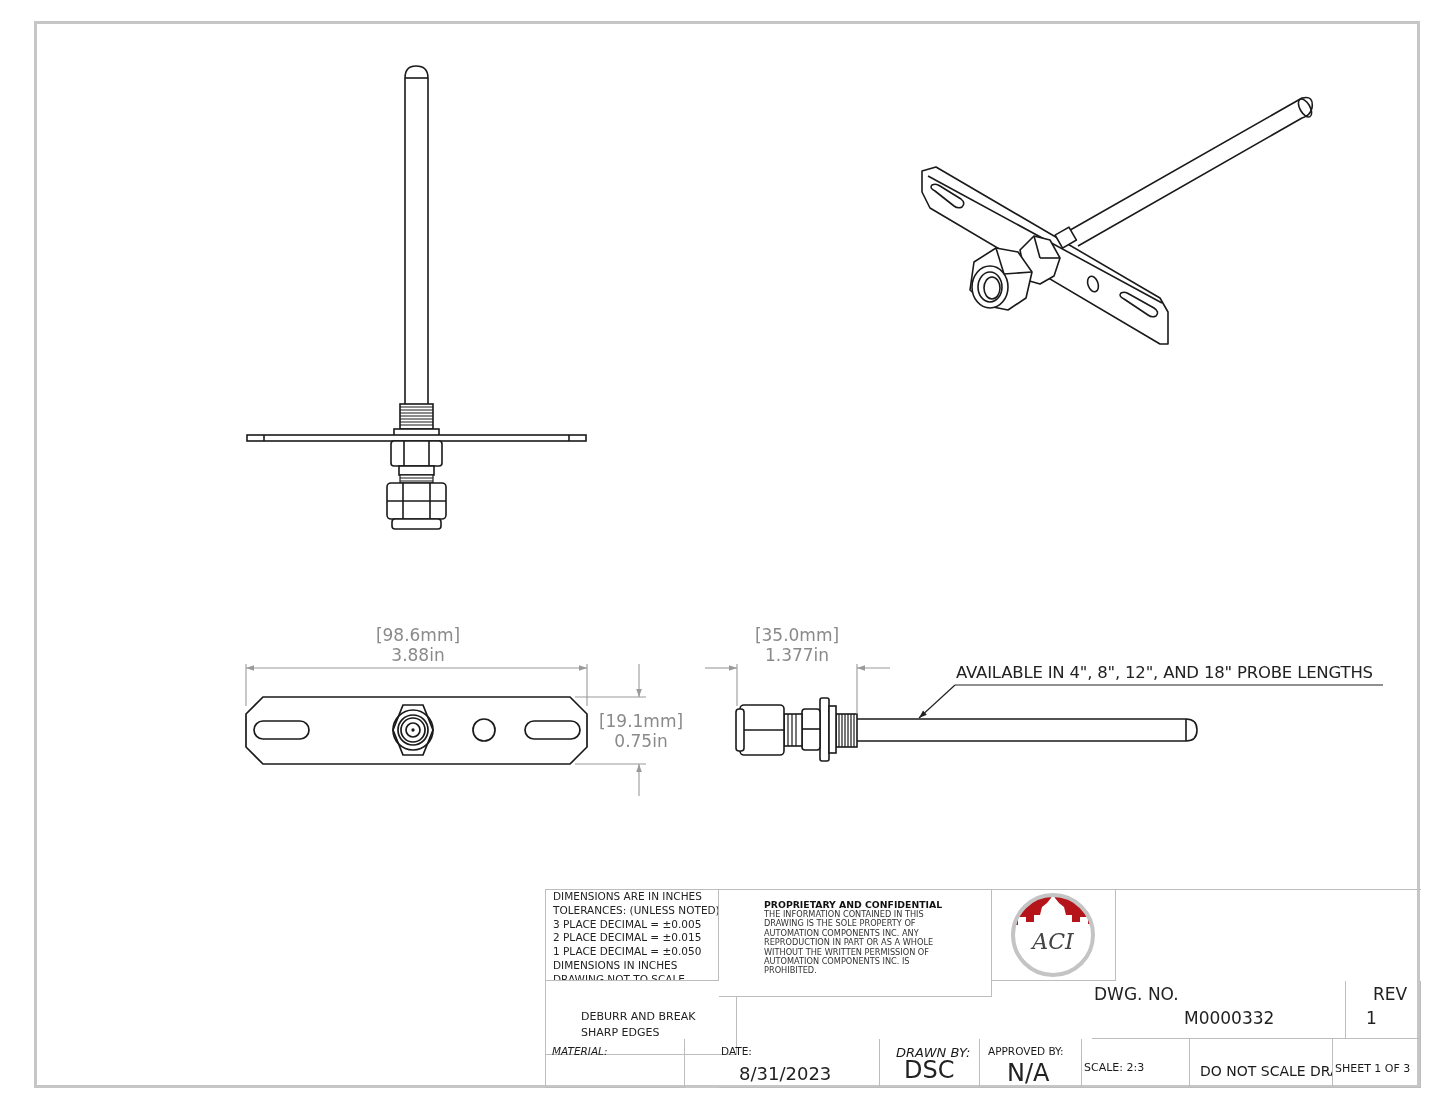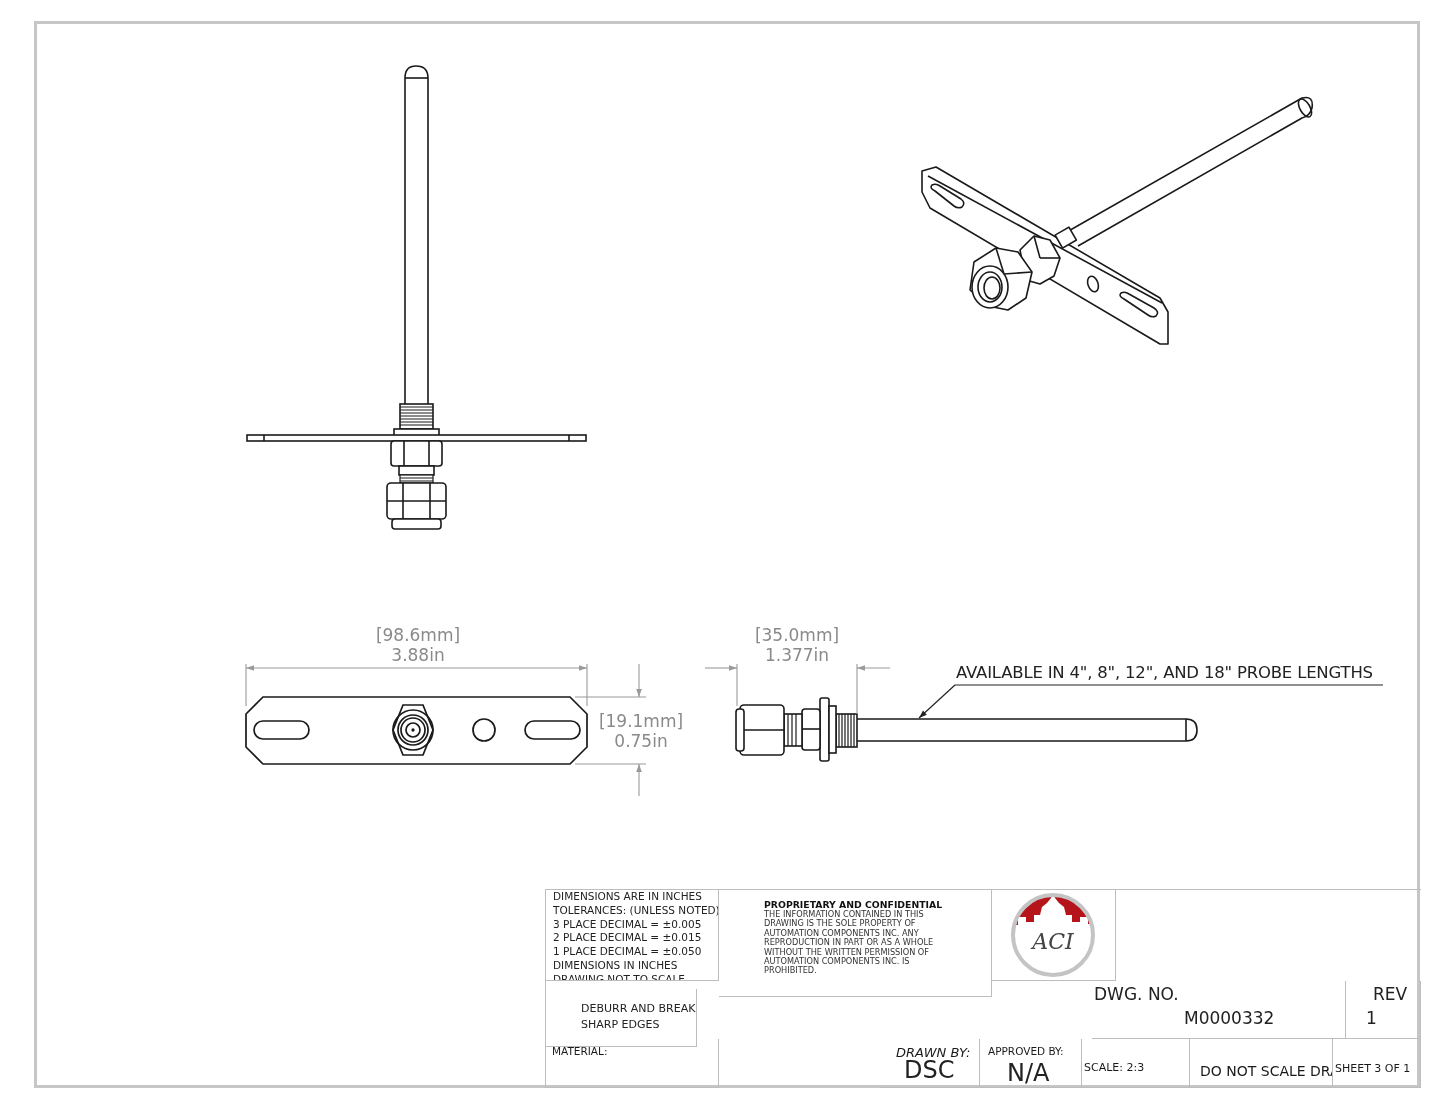--- a/index.html
+++ b/index.html
@@ -223,52 +223,56 @@
       <circle cx="61" cy="46" r="40" fill="#fff"></circle>
       <g clip-path="url(#lc)">
         <path d="M18,0 L104,0 L104,35 L96,35 L96,28 L88,28 L88,33 L80,33 L80,26 L74,26 L72,18 L67,14 L63,9 L61,4 L59,9 L55,14 L50,18 L48,26 L42,26 L42,33 L34,33 L34,28 L26,28 L26,36 L18,36 Z" fill="#b5141b"></path>
       </g>
       <circle cx="61" cy="46" r="40" fill="none" stroke="#c4c4c4" stroke-width="4"></circle>
       <text x="61" y="60" text-anchor="middle" font-family="'DejaVu Serif', 'Liberation Serif', serif" font-style="italic" font-size="22" fill="#444">ACI</text>
     </svg>
   </div>
 
 
-  <div class="cell" style="left:0; top:100px; width:152px; height:58px;">
+  <div class="cell" style="left:0; top:108px; width:192px; height:58px;">
     <div class="t" style="left:36px; top:12px; font-size:11px; line-height:16px; color:#222;">
       <div>DEBURR AND BREAK</div>
       <div>SHARP EDGES</div>
     </div>
   </div>
 
 
   <div class="cell" style="left:547px; top:92px; width:254px; height:58px;">
     <div class="t lbl" style="left:2px; top:3px;">DWG.  NO.</div>
     <div class="t lbl" style="left:92px; top:27px;">M0000332</div>
   </div>
 
   <div class="cell" style="left:801px; top:92px; width:75px; height:58px;">
     <div class="t lbl" style="left:27px; top:3px;">REV</div>
     <div class="t lbl" style="left:20px; top:27px;">1</div>
   </div>
 
-  <div class="cell" style="left:0; top:150px; width:174px; height:49px;">
+  <div class="cell" style="left:0; top:150px; width:140px; height:49px;font-style:italic;">
     <div class="t" style="left:7px; top:6px; font-size:10.5px;">MATERIAL:</div>
     <div class="t lbl" style="left:20px; top:22px;"></div>
+  </div>
+  <div class="cell" style="left:174px; top:150px; width:161px; height:49px;">
+    <div class="t" style="left:2px; top:6px; font-size:10.5px;">DATE:</div>
+    <div class="t lbl" style="left:20px; top:24px; font-size:18px;">8/31/2023</div>
   </div>
   <div class="cell" style="left:335px; top:150px; width:100px; height:49px;">
     <div class="t" style="left:16px; top:6px; font-size:13px;font-style:italic;">DRAWN BY:</div>
     <div class="t big" style="left:24px; top:17px;">DSC</div>
   </div>
   <div class="cell" style="left:435px; top:150px; width:102px; height:49px;">
     <div class="t" style="left:8px; top:6px; font-size:10.5px;">APPROVED BY:</div>
     <div class="t big" style="left:27px; top:20px;">N/A</div>
   </div>
   <div class="cell" style="left:537px; top:150px; width:108px; height:49px;">
     <div class="t" style="left:2px; top:22px; font-size:11px;">SCALE: 2:3</div>
   </div>
   <div class="cell" style="left:645px; top:150px; width:143px; height:49px;">
     <div class="t" style="left:10px; top:24px; font-size:14px;">DO NOT SCALE DRAWING</div>
   </div>
   <div class="cell" style="left:788px; top:150px; width:88px; height:49px;">
-    <div class="t" style="left:2px; top:23px; font-size:11px;">SHEET 3 OF 1</div>
+    <div class="t" style="left:2px; top:23px; font-size:11px;">SHEET 1 OF 3</div>
   </div>
 </div>
 
 </body></html>

